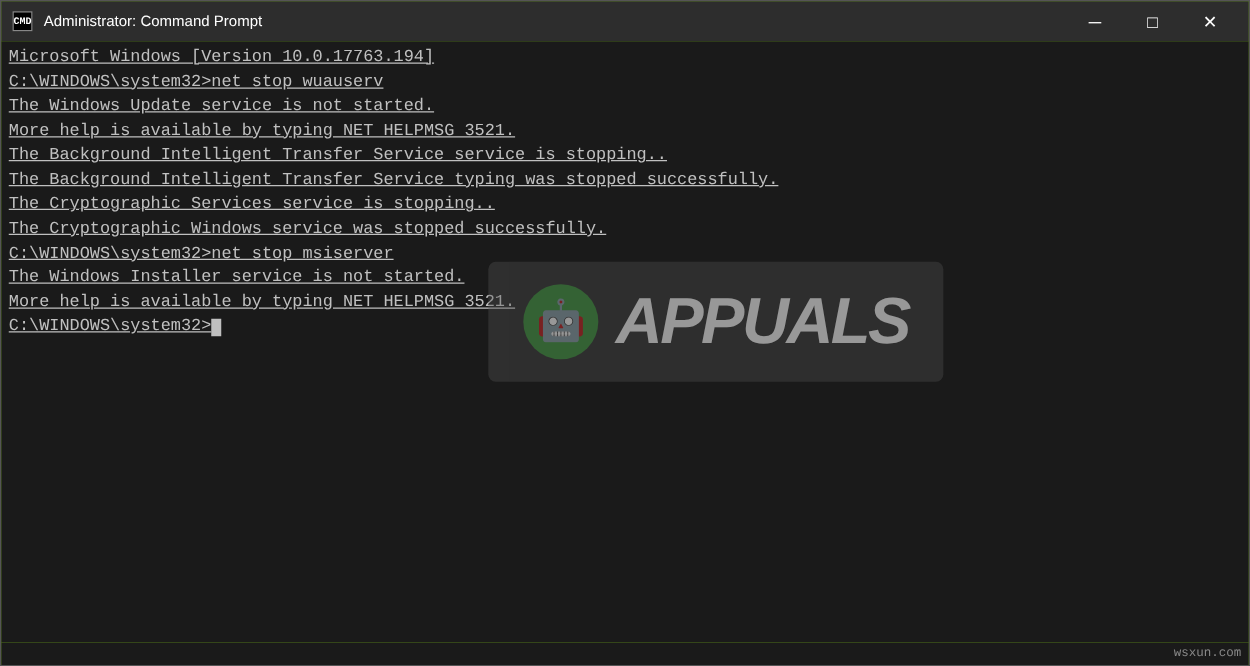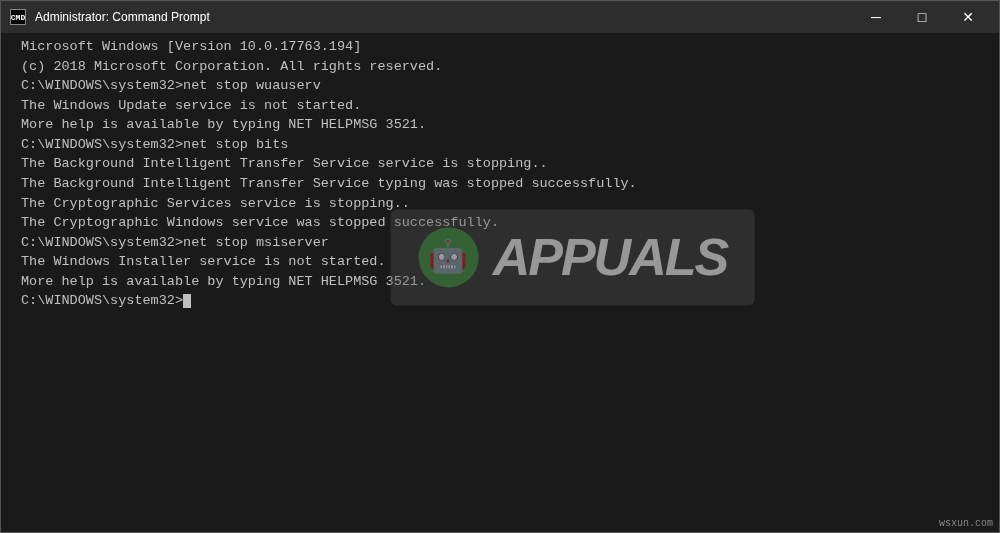--- a/index.html
+++ b/index.html
@@ -78,26 +78,27 @@
       color: #fff;
       font-size: 14px;
       cursor: pointer;
       font-family: 'Segoe UI', Arial, sans-serif;
     }
 
     .console-area {
       flex: 1;
       background: #1a1a1a;
       color: #c0c0c0;
-      padding: 4px 20px;
+      padding: 4px 6px;
       font-size: 13.5px;
       line-height: 1.45;
       overflow-y: auto;
       overflow-x: hidden;
       position: relative;
+      text-decoration: underline;
     }
 
     .console-area::-webkit-scrollbar {
       width: 12px;
     }
 
     .console-area::-webkit-scrollbar-track {
       background: #2d2d2d;
     }
 
@@ -194,29 +195,27 @@
     <div class="title-bar-controls">
       <div class="title-btn">─</div>
       <div class="title-btn">□</div>
       <div class="title-btn close">✕</div>
     </div>
   </div>
 
   <div class="console-area" id="console-area">
 
   <span class="line">Microsoft Windows [Version 10.0.17763.194]</span>
-      <span class="line">(c) 2018 Microsoft Corporation. All rights reserved.</span>
       <span class="line"></span>
       <span class="line">C:\WINDOWS\system32&gt;net stop wuauserv</span>
       <span class="line">The Windows Update service is not started.</span>
       <span class="line"></span>
       <span class="line">More help is available by typing NET HELPMSG 3521.</span>
       <span class="line"></span>
       <span class="line"></span>
-      <span class="line">C:\WINDOWS\system32&gt;net stop bits</span>
       <span class="line">The Background Intelligent Transfer Service service is stopping..</span>
       <span class="line">The Background Intelligent Transfer Service typing was stopped successfully.</span>
       <span class="line"></span>
       <span class="line"></span>
       <span class="line">The Cryptographic Services service is stopping..</span>
       <span class="line">The Cryptographic Windows service was stopped successfully.</span>
       <span class="line"></span>
       <span class="line"></span>
       <span class="line">C:\WINDOWS\system32&gt;net stop msiserver</span>
       <span class="line">The Windows Installer service is not started.</span>

